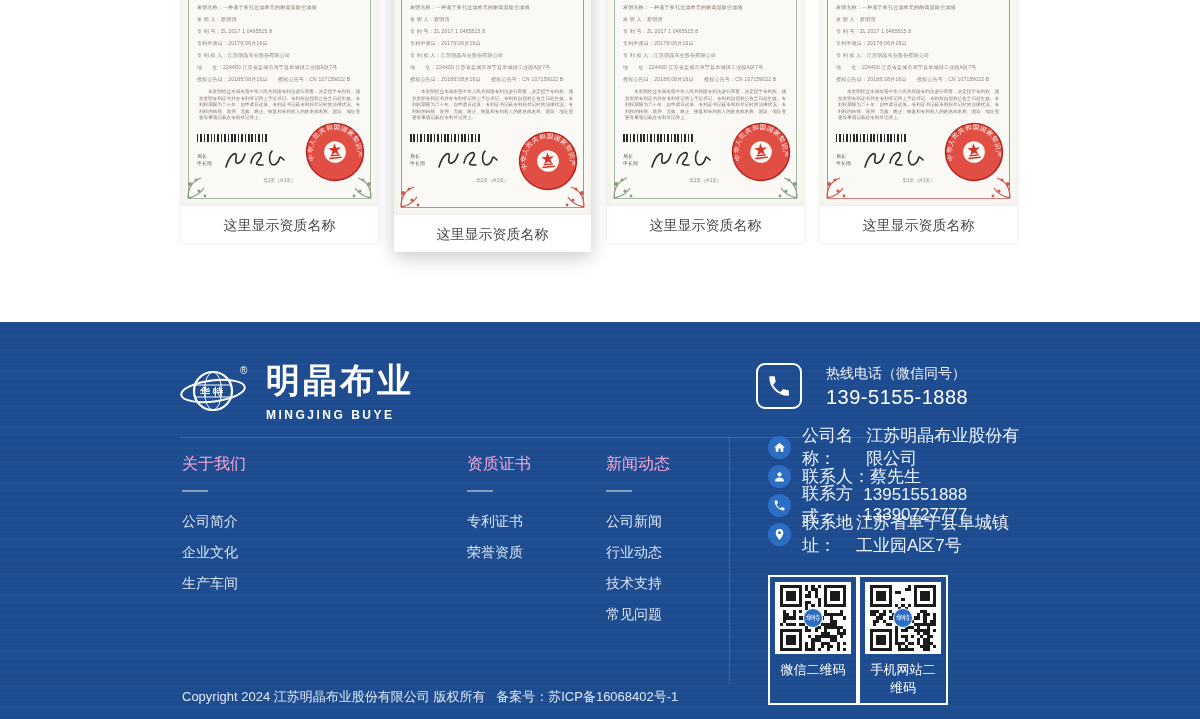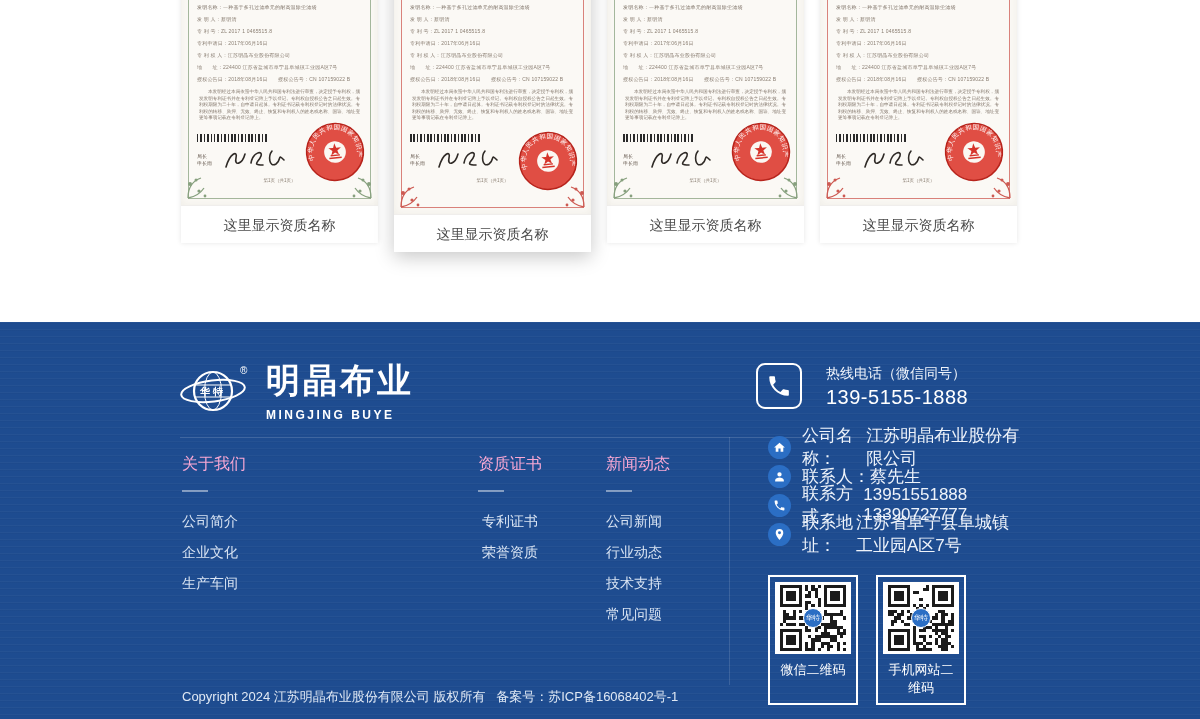--- a/index.html
+++ b/index.html
@@ -62,21 +62,21 @@
   .nav-col{position:absolute;top:0}
   .nav-title{font-size:16px;font-weight:400;color:#f9a8d4}
   .nav-underline{width:26px;height:2px;background:rgba(255,255,255,.45);margin:15px 0 21px}
   .nav-link{display:block;font-size:14px;color:var(--link);text-decoration:none;margin-bottom:13px;cursor:pointer}
 
   .contact{position:absolute;left:588px;top:114px}
   .c-row{display:flex;align-items:center;height:22px;margin-bottom:7px}
   .c-icon{width:23px;height:23px;border-radius:50%;background:var(--accent);display:flex;align-items:center;justify-content:center;flex:none;margin-right:11px}
   .c-label,.c-val{font-size:17px;color:#eef3fa;white-space:pre-wrap}
 
-  .qrs{position:absolute;left:588px;top:253px;display:flex;gap:18px}
+  .qrs{position:absolute;left:588px;top:253px;display:flex;}
   .qr-box{width:90px;border:2px solid #fff;padding:5px 5px 6px}
   .qr-img{position:relative;width:76px;height:72px;background:#fff;padding:3px}
   .qr-svg{width:70px;height:66px;display:block}
   .qr-svg rect{fill:#1b1b1b}
   .qr-logo{position:absolute;left:50%;top:50%;width:20px;height:20px;margin:-10px 0 0 -10px;border-radius:50%;background:var(--accent);border:1.5px solid #fff;color:#fff;font-size:7px;display:flex;align-items:center;justify-content:center;letter-spacing:0}
   .qr-caption{text-align:center;font-size:13px;color:#fff;margin-top:7px}
 
   .copyright{position:absolute;left:2px;top:310px;font-size:13px;line-height:26px;color:#dfe8f4;white-space:pre-wrap}
 </style>
 </head>
@@ -359,21 +359,21 @@
       <div class="divider-v"></div>
 
       <nav class="footer-nav">
           <div class="nav-col" style="left: 2px;">
             <div class="nav-title">关于我们</div>
             <div class="nav-underline"></div>
             <a class="nav-link">公司简介</a>
             <a class="nav-link">企业文化</a>
             <a class="nav-link">生产车间</a>
           </div>
-          <div class="nav-col" style="left: 298px; text-align: center;">
+          <div class="nav-col" style="left: 287px;">
             <div class="nav-title">资质证书</div>
             <div class="nav-underline"></div>
             <a class="nav-link">专利证书</a>
             <a class="nav-link">荣誉资质</a>
           </div>
           <div class="nav-col" style="left: 426px;">
             <div class="nav-title">新闻动态</div>
             <div class="nav-underline"></div>
             <a class="nav-link">公司新闻</a>
             <a class="nav-link">行业动态</a>

